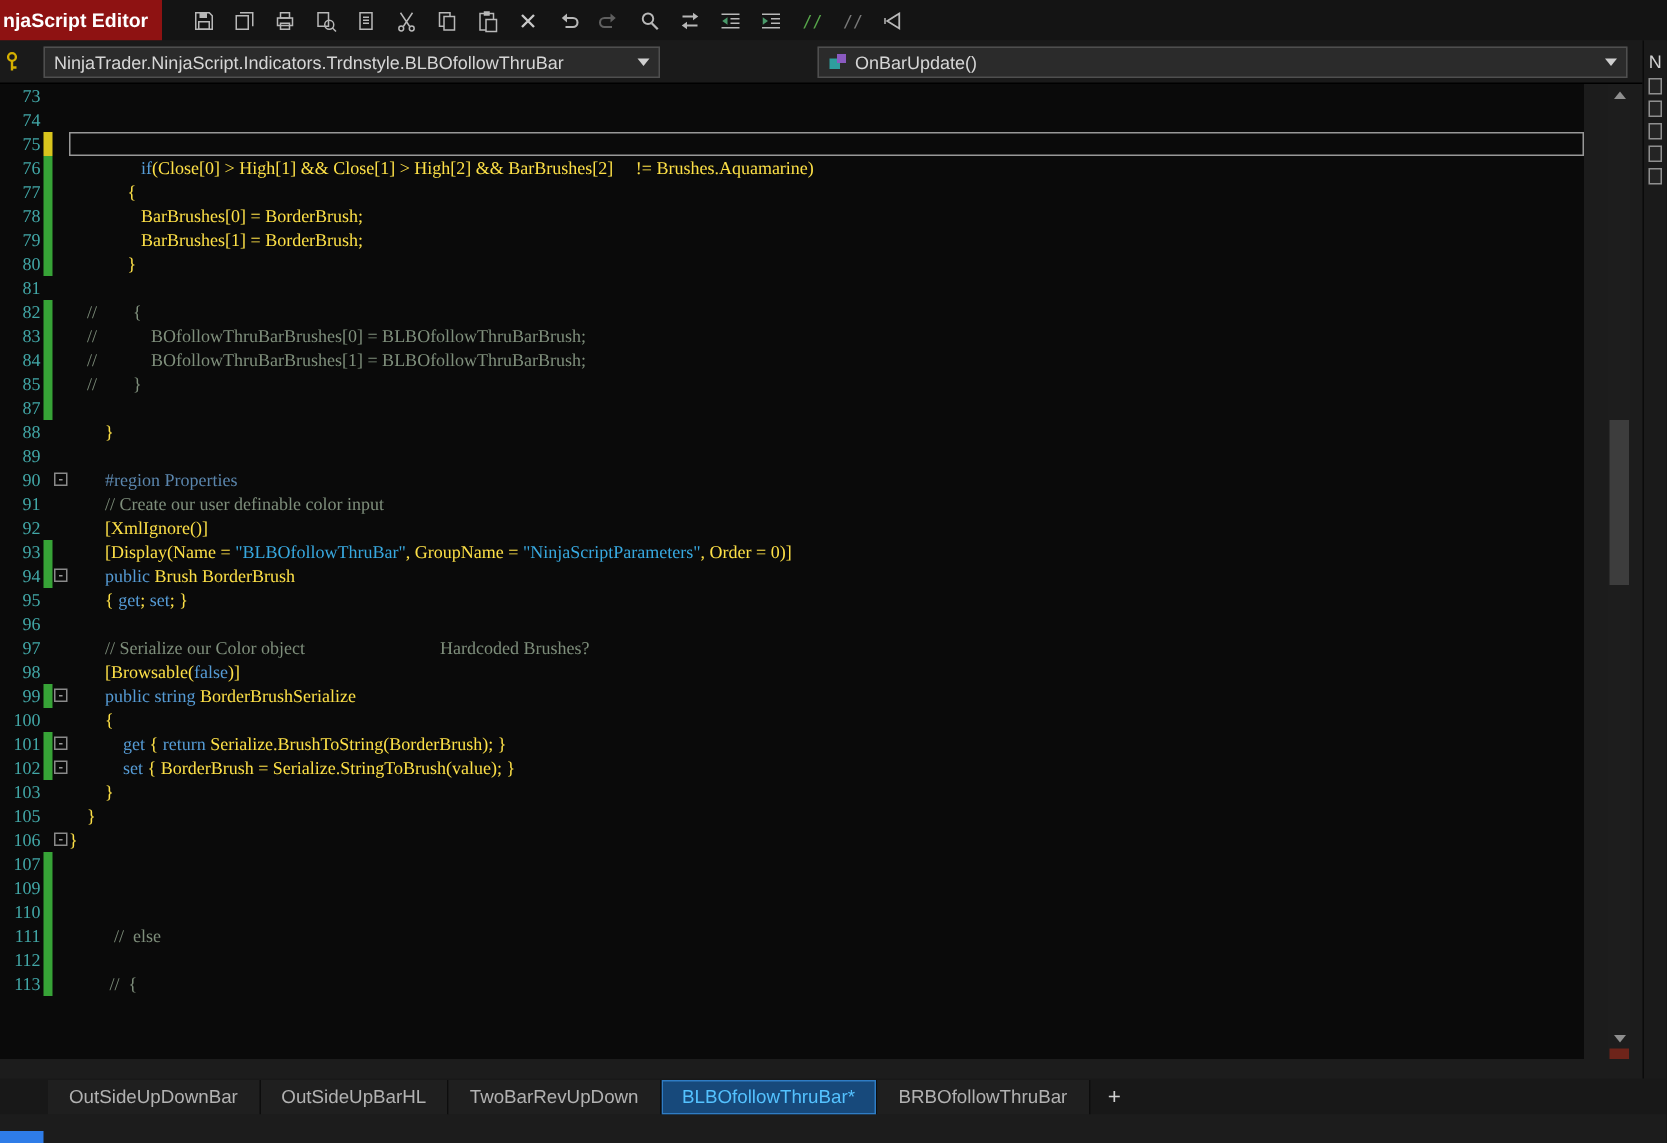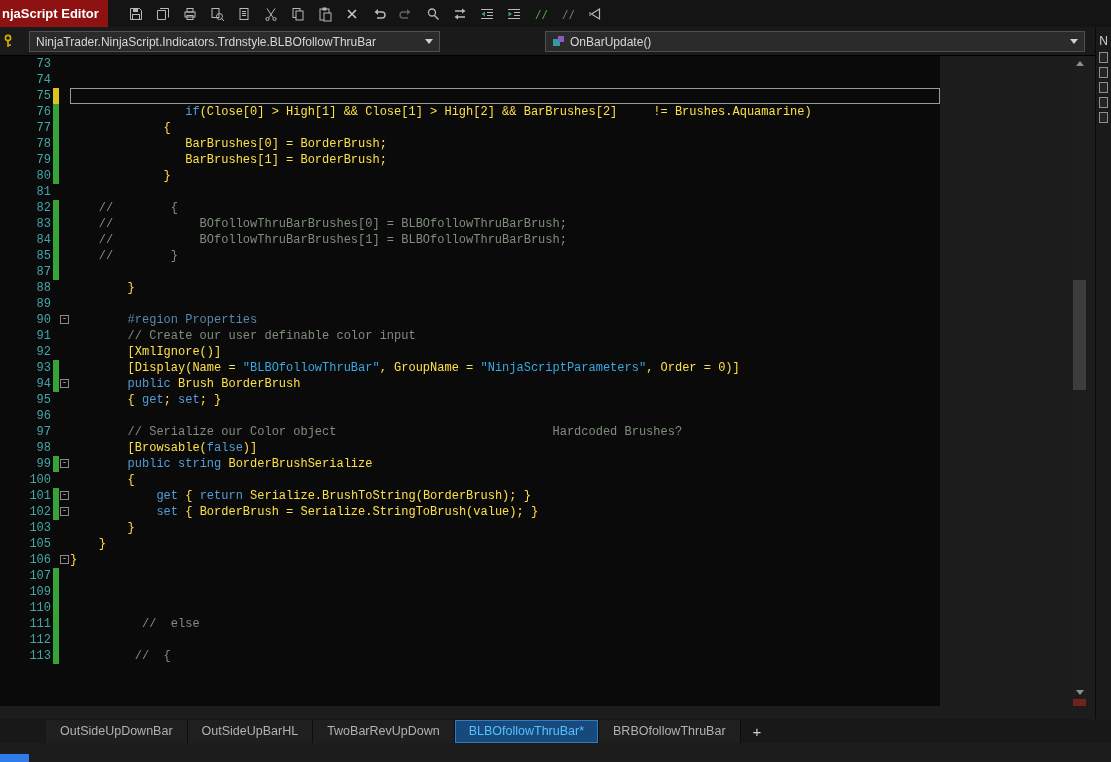--- a/index.html
+++ b/index.html
@@ -15,22 +15,22 @@
   .tb-icon { width:24px; height:22px; display:flex; align-items:center; justify-content:center; }
   
   #selector-row { position:absolute; top:27px; left:0; width:100%; height:29px; background:#1a1a1a; border-bottom:1px solid #000; }
   #key-icon { position:absolute; left:2px; top:7px; }
   .dropdown { position:absolute; top:4px; height:21px; background:#2b2b2b; border:1px solid #4f4f4f; color:#d6d6d6; font-size:12px; display:flex; align-items:center; padding:0 6px; }
   #class-dropdown { left:17px; width:411px;margin-left:12px; }
   #method-dropdown { left:545px; width:540px; }
   .dd-arrow { margin-left:auto; width:0; height:0; border-left:4px solid transparent; border-right:4px solid transparent; border-top:5px solid #cfcfcf; }
   .method-icon { margin-right:5px; display:flex; }
   
-  #editor { position:absolute; top:56px; left:0; width:940px; height:650px; background:#0a0a0a; overflow:hidden;
-            font-family:Liberation Mono, monospace; font-size:12px; line-height:16px;padding-left:24px; }
+  #editor { position:absolute; top:56px; left:0; width:1056px; height:650px; background:#0a0a0a; overflow:hidden;
+            font-family:Liberation Serif, serif; font-size:12px; line-height:16px; }
   .row { display:flex; height:16px; white-space:pre; }
   .ln { flex:none; width:27px; text-align:right; color:#42a7a7; }
   .mark { flex:none; width:6px; margin-left:2px; }
   .mark.green { background:#37a337; }
   .mark.yellow { background:#d9c51d; }
   .fold { flex:none; width:11px; position:relative; }
   .foldbox { position:absolute; left:1px; top:3px; width:9px; height:9px; border:1px solid #8a8a8a; color:#cfcfcf; font-size:9px; line-height:7px; text-align:center; background:#0a0a0a; }
   .code { flex:1; color:#c8c8c8; }
   .code.cur { box-shadow: inset 0 0 0 1px #989898; }
   .tok-d { color:#fde047; }
@@ -44,21 +44,21 @@
   #sb-up { top:0; } #sb-down { bottom:7px; }
   .tri-up { width:0; height:0; border-left:4px solid transparent; border-right:4px solid transparent; border-bottom:5px solid #8f8f8f; }
   .tri-down { width:0; height:0; border-left:4px solid transparent; border-right:4px solid transparent; border-top:5px solid #8f8f8f; }
   #sb-thumb { position:absolute; left:1px; top:224px; width:13px; height:110px; background:#3d3d3d; }
   #sb-marker { position:absolute; left:1px; bottom:0; width:13px; height:7px; background:#6e241a; }
   
   #right-strip { position:absolute; top:27px; right:0; width:16px; height:693px; background:#1a1a1a; border-left:1px solid #0a0a0a; }
   #rp-label { color:#d0d0d0; font-size:12px; text-align:center; margin-top:7px; }
   .rp-ico { width:9px; height:11px; border:1px solid #8f8f8f; margin:4px auto 0; background:#242424; }
   
-  #tabbar { position:absolute; top:719px; left:0; width:1111px; height:24px; background:#181818; display:flex; align-items:flex-end; padding-left:46px; }
+  #tabbar { position:absolute; top:719px; left:0; width:1111px; height:24px; background:#181818; display:flex; align-items:flex-end; padding-left:32px; }
   #tabstrip { display:flex; align-items:flex-end; }
   .tab { height:23px; line-height:23px; padding:0 14px; color:#b2b2b2; font-size:12.5px; border-right:1px solid #0d0d0d; background:#1f1f1f; white-space:nowrap; }
   .tab.active { background:#17497b; color:#54c2ff; box-shadow: inset 0 0 0 1px #2f7cc4; }
   .tab-add { height:23px; line-height:23px; padding:0 12px; color:#cfcfcf; font-size:15px; }
   #statusarea { position:absolute; top:743px; left:0; width:1111px; height:19px; background:#1c1c1c; }
   #taskbar-fragment { position:absolute; left:0; top:754px; width:29px; height:8px; background:#2e7ce8; }
 </style>
 </head>
 <body>
 

